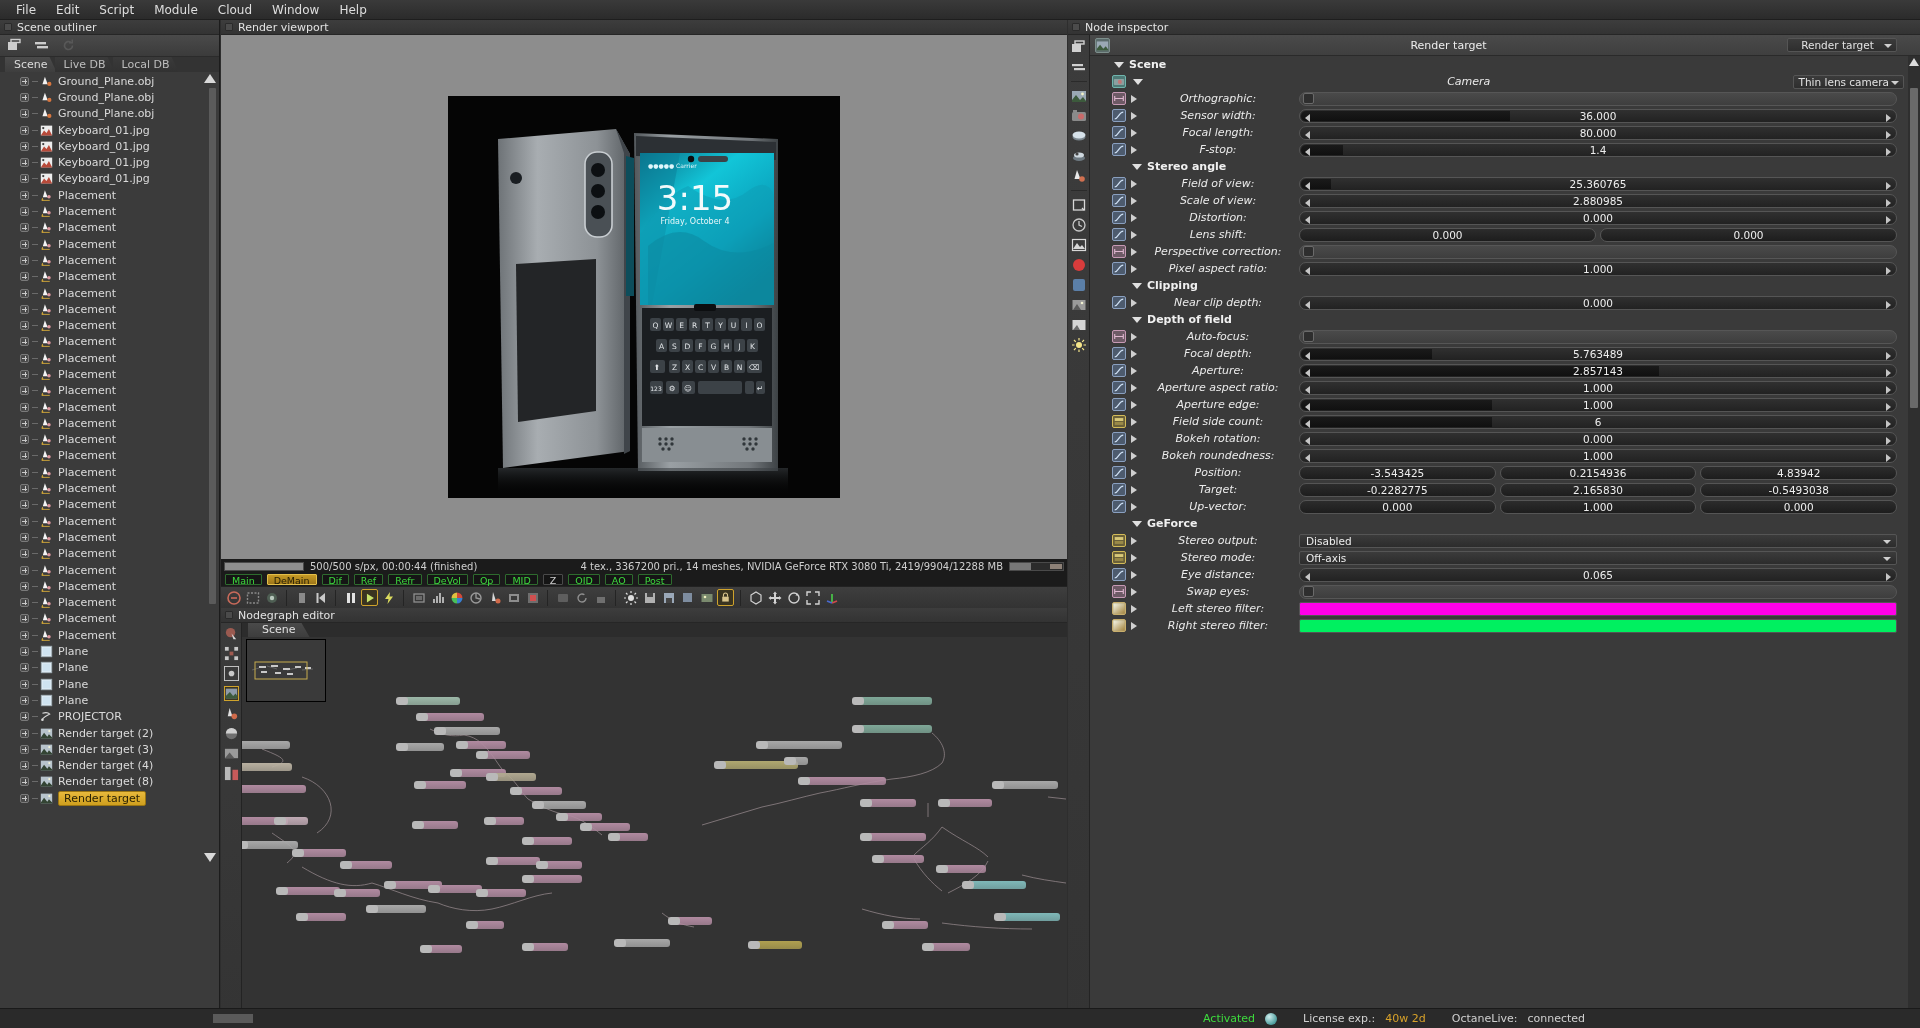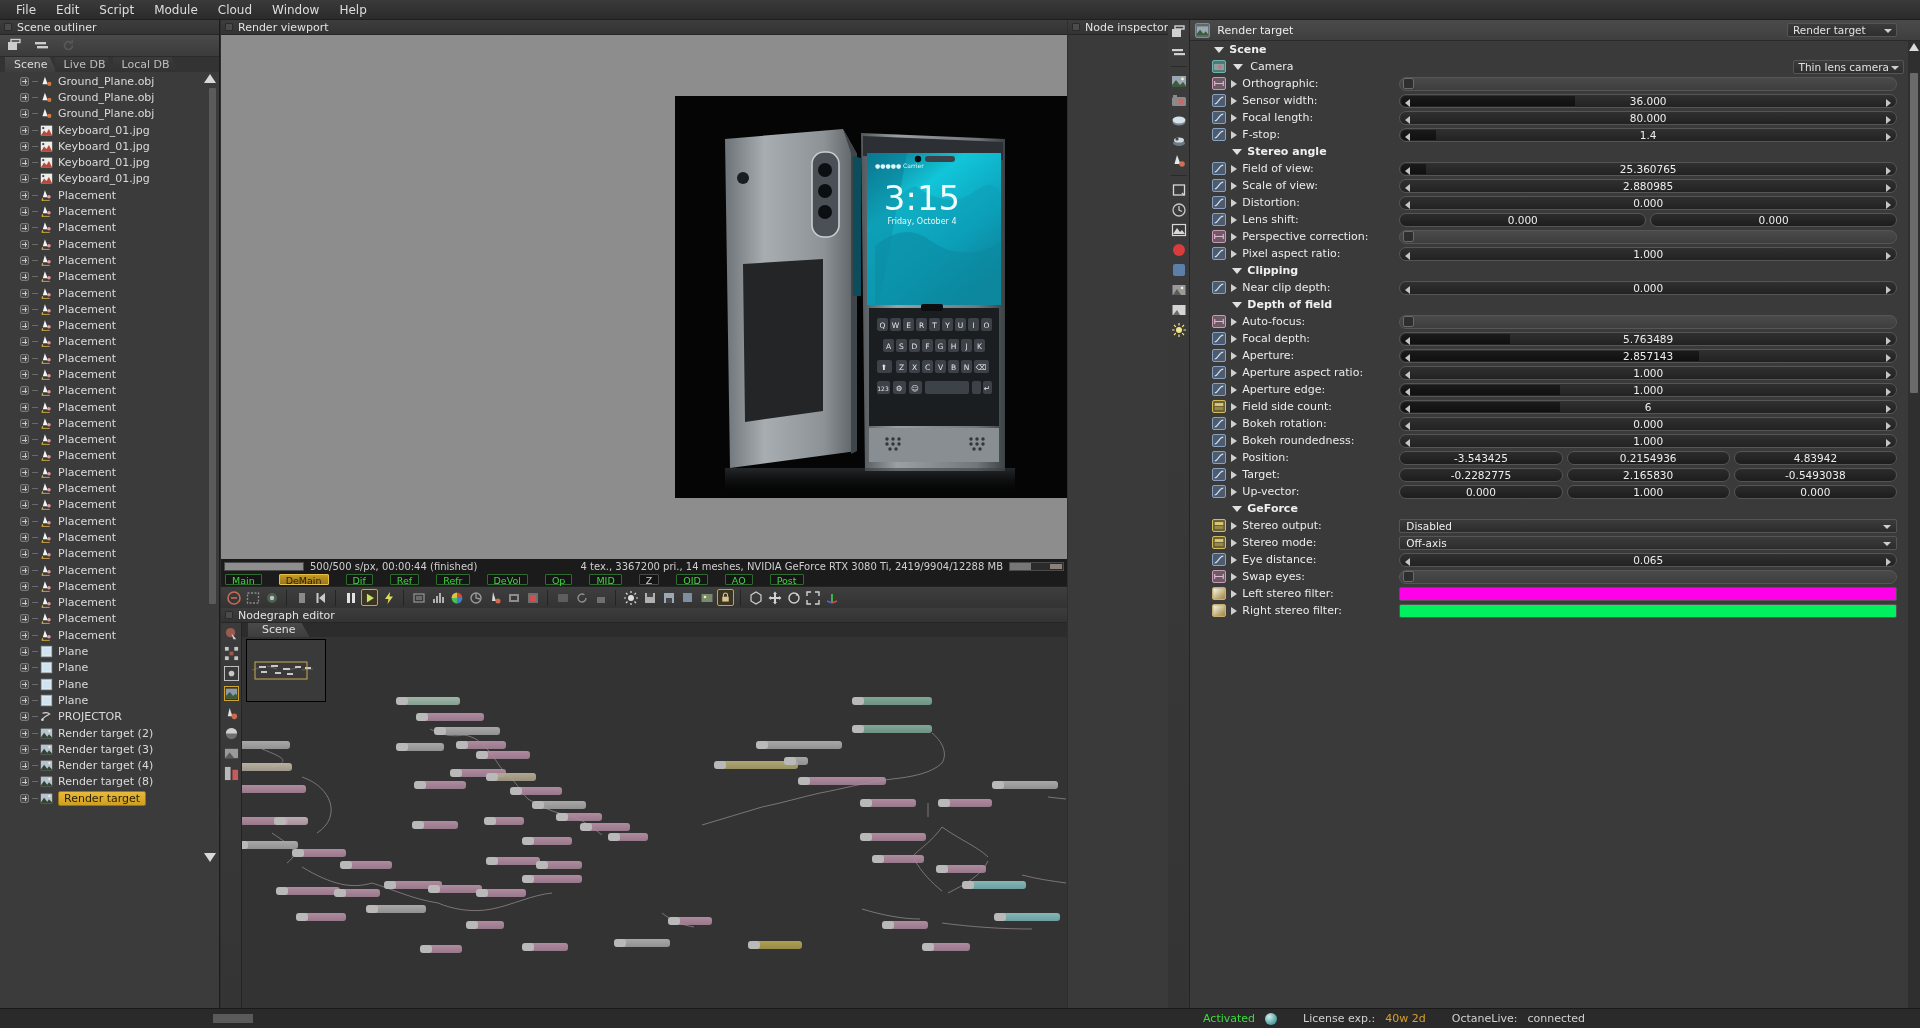--- a/index.html
+++ b/index.html
@@ -86,42 +86,42 @@
     border-left:6px solid transparent;border-right:6px solid transparent;
   }
   .arrow-up{ top:0; border-bottom:9px solid #d9d9d9; }
   .arrow-down{ bottom:2px; border-top:9px solid #d9d9d9; }
 
   
   .center { position:absolute; left:221px; top:20px; width:846px; height:1008px; background:#2f2f2f;}
   .render-panel { position:absolute; top:0; left:0; right:0; height:588px; }
   .viewport {
     position:absolute; top:15px; left:0; right:0; height:524px;
-    background:#8d8d8d; display:flex; align-items:center; justify-content:flex-end;
+    background:#8d8d8d; display:flex; align-items:center; justify-content:center;
     overflow:hidden;
   }
   .render-img {
     width:392px; height:402px; position:relative; background:#000;
     overflow:hidden;
   }
 
   .progress-row {
     position:absolute; top:539px; left:0; right:0; height:14px;
     background:#1b1b1b; display:flex; align-items:center; font-size:10px; color:#cfcfcf;
     padding:0 3px;
   }
   .pbar { width:80px;height:9px;background:#2b2b2b;border:1px solid #4a4a4a; }
   .pbar i { display:block;height:100%;background:#8e8e8e;width:100%; }
   .pbar2 { width:55px;height:9px;background:#2b2b2b;border:1px solid #4a4a4a; position:relative;}
   .pbar2 i { display:block;height:100%;background:#777;width:40%; }
   .pbar2 u { position:absolute; right:1px; top:1px; bottom:1px; width:12px; background:#8d8177;}
 
   .passrow {
     position:absolute; top:553px; left:0; right:0; height:13px;
-    background:#1b1b1b; display:flex; align-items:center; gap:17px; padding-left:4px;
+    background:#1b1b1b; display:flex; align-items:center; gap:5px; padding-left:4px;
   }
   .pass {
     font-size:9.5px; color:#3ddb3d; border:1px solid #2e6b2e;
     padding:0 6px; height:11px; line-height:11px; background:#151515; border-radius:1px;
   }
   .pass.active { background:linear-gradient(#c59a25,#9d761a); color:#2a2205; border-color:#e3bf4a;}
   .pass.dim { color:#cfcfcf; border-color:#4a4a4a; }
 
   .rtoolbar {
     position:absolute; top:566px; left:0; right:0; height:22px;
@@ -155,21 +155,21 @@
   .node { position:absolute; height:8px; border-radius:3px; }
   .nodecap { position:absolute; height:8px; width:12px; border-radius:3px; background:#b9b9b9;}
   .bottom-scroll {
     position:absolute; left:0; right:0; bottom:0; height:12px; background:#2b2b2b;
   }
   .bs-thumb { position:absolute; left:20px; top:2px; height:8px; width:280px; background:#5a5a5a; border-radius:1px;}
 
   
   .inspector {
     position:absolute; left:1068px; top:20px; width:852px; height:1008px;
-    background:#3a3a3a; display:flex; 
+    background:#3a3a3a; display:flex; flex-direction:column;text-align:center;
   }
   .insp-body { flex:1; display:flex; overflow:hidden; }
   .insp-left {
     width:22px; background:linear-gradient(#3c3c3c,#343434);
     display:flex;flex-direction:column;align-items:center; padding-top:4px; gap:4px;
     border-right:1px solid #242424;
   }
   .insp-left .ii { width:16px;height:16px;}
   .insp-left .hr { width:16px;height:1px;background:#2a2a2a;margin:2px 0;}
   .insp-main { flex:1; position:relative; overflow:hidden; }
@@ -202,21 +202,21 @@
     font-size:11px; color:#ebebeb;
   }
   .noderow .nico {
     width:14px;height:13px;border:1px solid #8aa0c0; background:#4d5b6e;border-radius:2px;
     flex:0 0 auto; position:relative;
   }
   .nico.pinkv { border-color:#c79ab5; background:#6e5a66;}
   .nico.yellowv { border-color:#d3bb58; background:#6a6039;}
   .nico.tealv { border-color:#6fb5ad; background:#4e7a76;}
   .nico.gradv { border-color:#c8ae6c; background:linear-gradient(135deg,#d8d8c0,#a88b4c);}
-  .nrow-label { width:152px; flex:0 0 auto; }
+  .nrow-label { width:152px; flex:0 0 auto;font-style:italic; }
 
   .slider {
     flex:1; height:14px; background:linear-gradient(#303030,#222);
     border:1px solid #555; border-radius:7px; position:relative;
     display:flex; align-items:center; justify-content:center;
     font-size:10.5px; color:#eee;
   }
   .slider .fill {
     position:absolute; left:1px; top:1px; bottom:1px; border-radius:6px 0 0 6px;
     background:linear-gradient(#1a1a1a,#101010);

